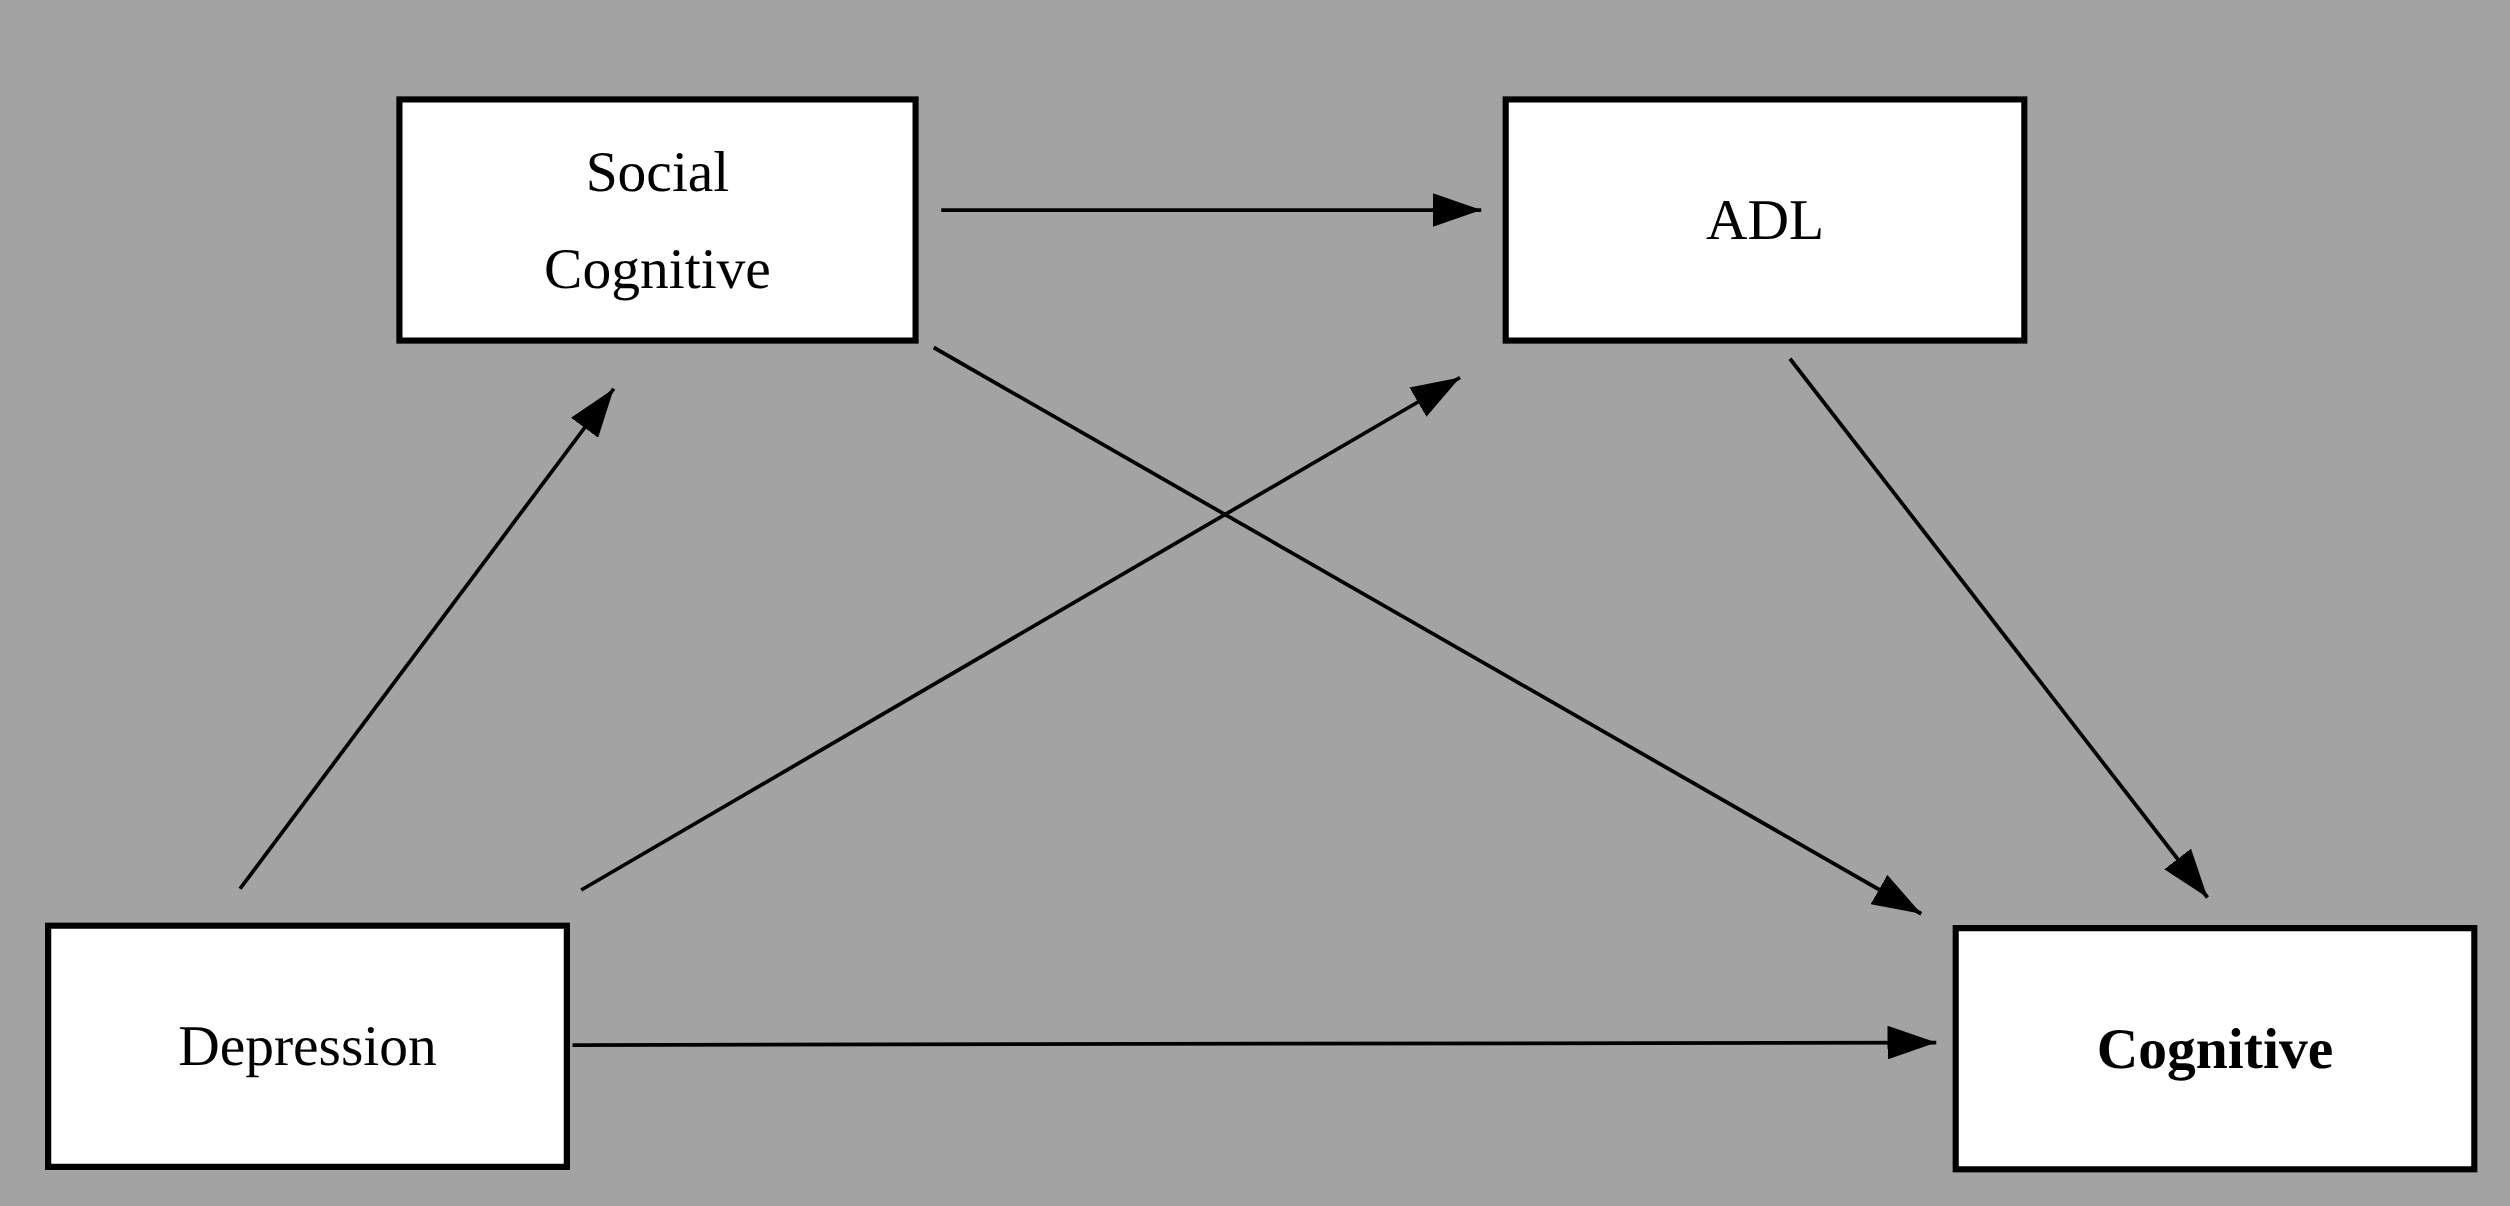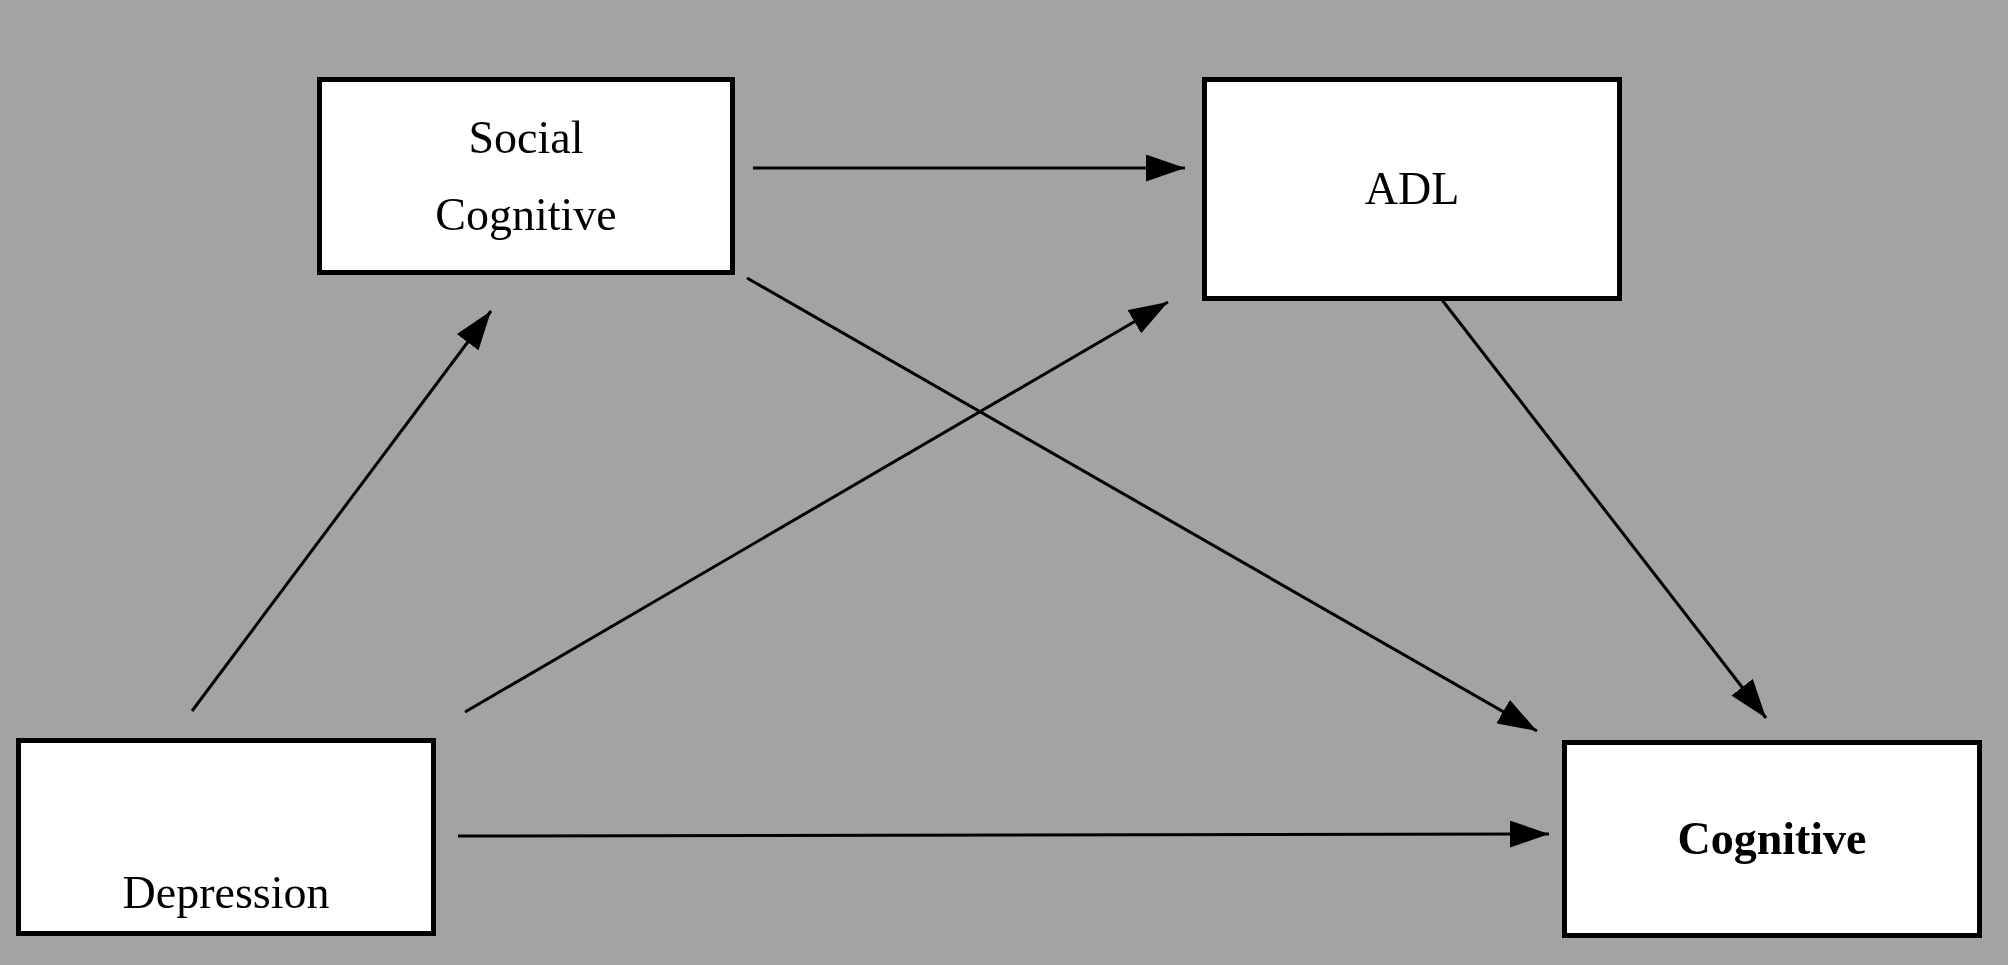--- a/index.html
+++ b/index.html
@@ -44,22 +44,22 @@
     color: #000000;
   }
   .node span {
     display: block;
     white-space: nowrap;
   }
   .node span:empty {
     display: none;
   }
   .node-social-activities   { left: 317px;  top: 77px;  width: 418px; height: 198px; }
-  .node-adl                 { left: 1202px; top: 77px;  width: 420px; height: 224px; }
-  .node-depression          { left: 16px;   top: 738px; width: 420px; height: 198px; justify-content: flex-end; }
+  .node-adl                 { left: 1202px; top: 77px;  width: 420px; height: 198px; }
+  .node-depression          { left: 36px;   top: 738px; width: 420px; height: 198px; }
   .node-cognitive-function  { left: 1562px; top: 740px; width: 420px; height: 198px; font-weight: bold; }
 </style>
 </head>
 <body>
 
 <div class="canvas">
 
   <svg class="edges" viewBox="0 0 2008 965" xmlns="http://www.w3.org/2000/svg">
     <defs>
       <marker id="arrowhead" markerWidth="14" markerHeight="9" refX="13" refY="4.5" orient="auto" markerUnits="strokeWidth">

